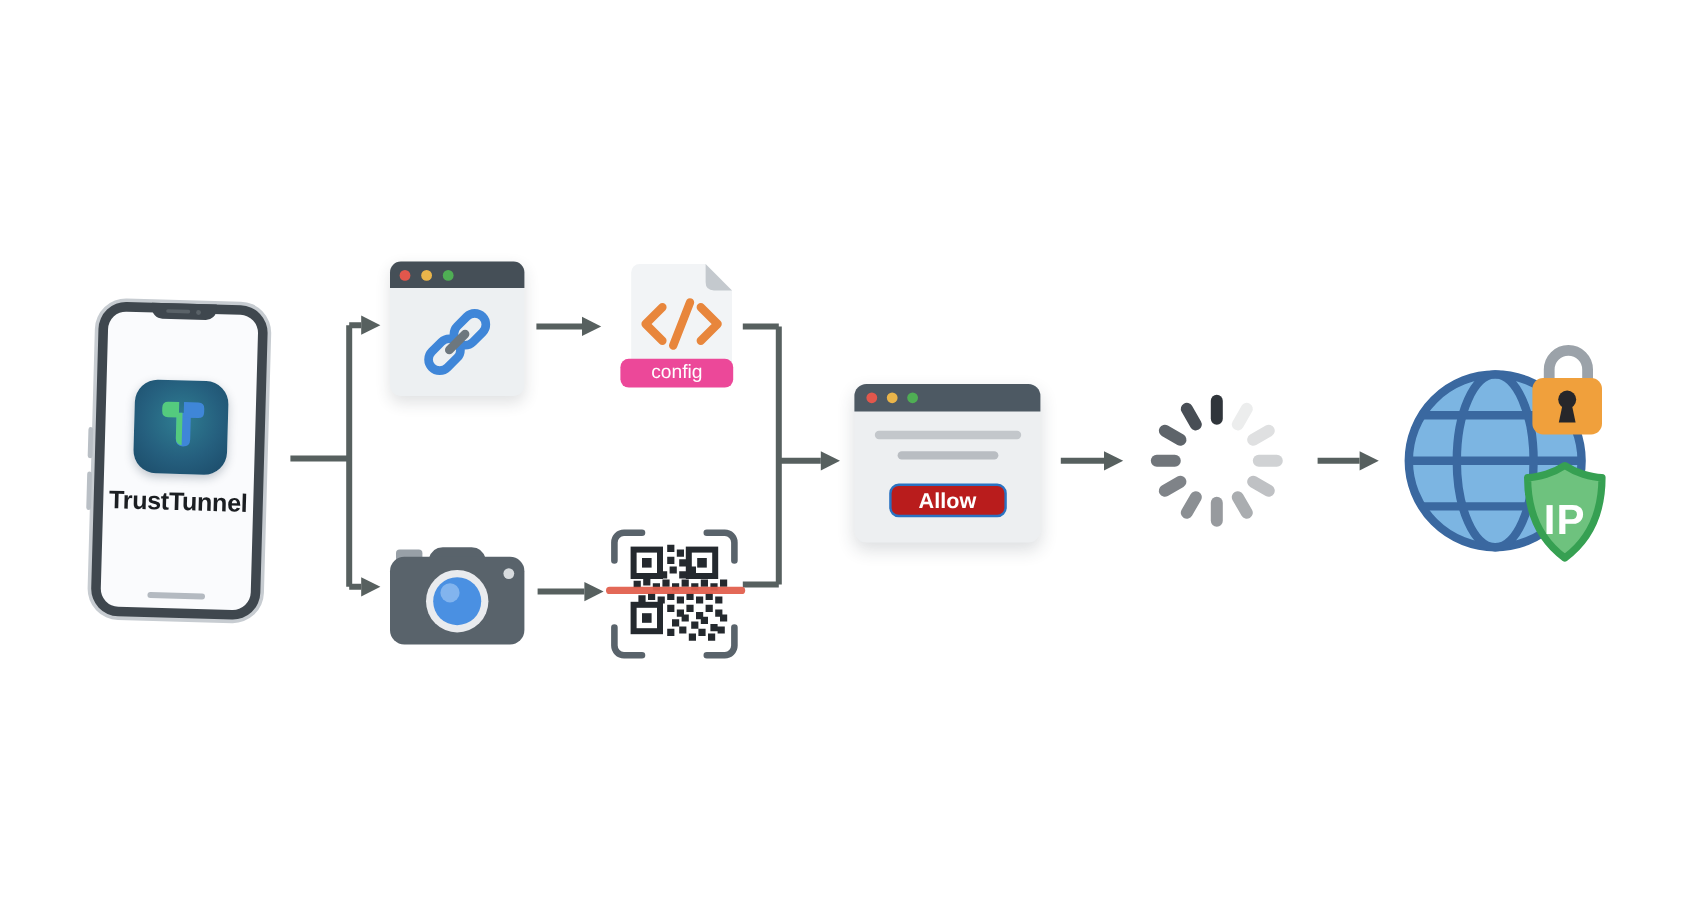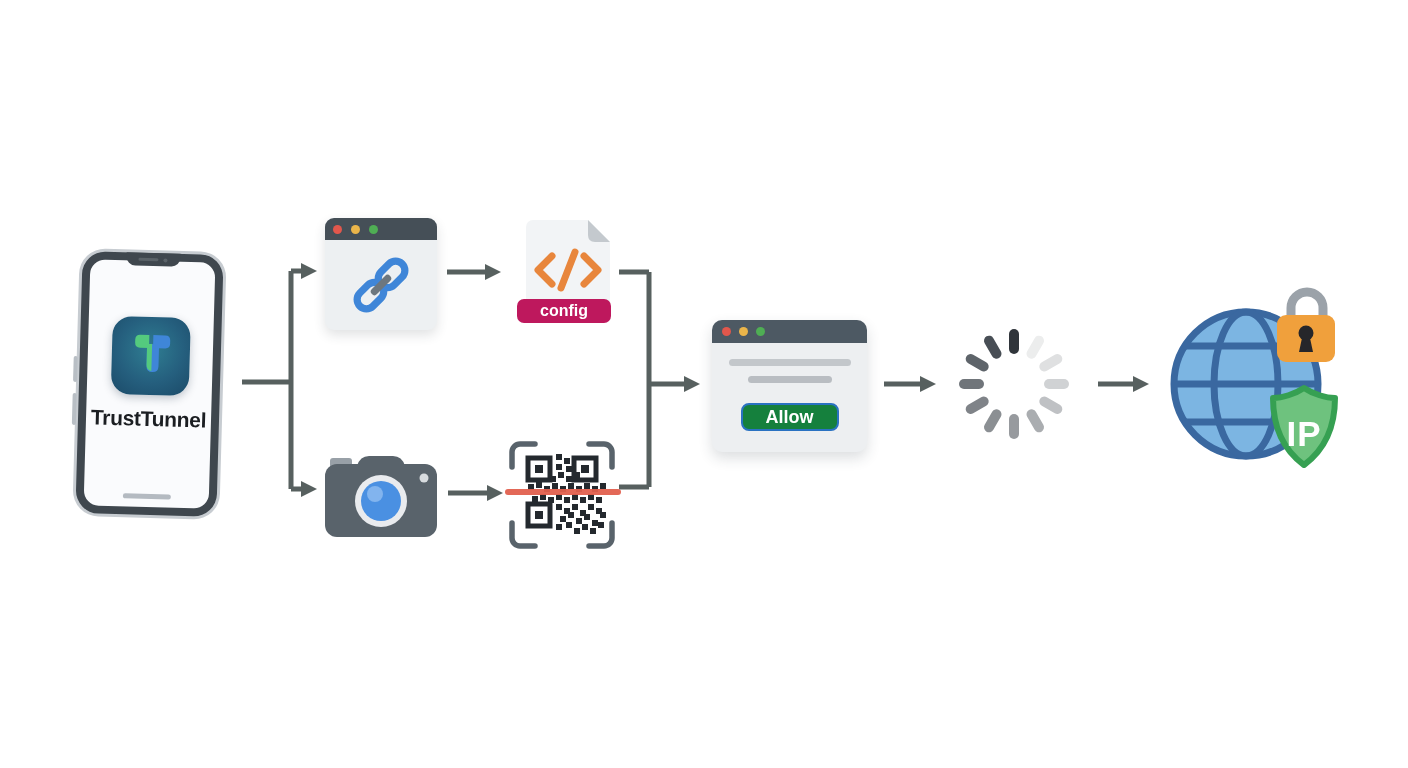--- a/index.html
+++ b/index.html
@@ -35,26 +35,26 @@
   .win-link .dot{width:9px;height:9px;}
   .win-link-body{display:flex;align-items:center;justify-content:center;height:90px;}
   
   .dialog{left:712px;top:320px;width:155px;height:132px;border-radius:10px;background:#edeff1;
           box-shadow:0 6px 14px rgba(40,50,60,.16);}
   .dialog .titlebar{height:23px;background:#4d5963;border-radius:10px 10px 0 0;padding-left:10px;gap:8px;}
   .dialog .dot{width:9px;height:9px;}
   .skeleton{border-radius:4px;}
   .sk1{width:122px;height:7px;background:#c3c7cb;margin:16px auto 0;}
   .sk2{width:84px;height:7px;background:#b9bdc2;margin:10px auto 0;}
-  .allow-btn{display:block;width:98px;height:28px;margin:20px auto 0;background:#15803d;
+  .allow-btn{display:block;width:98px;height:28px;margin:20px auto 0;background:#b91c1c;
              border:2px solid #2a72c2;border-radius:8px;color:#ffffff;font-size:18px;font-weight:800;
              font-family:inherit;line-height:24px;text-align:center;box-sizing:border-box;cursor:pointer;padding:0;}
   
-  .config-label{left:517px;top:299px;width:94px;height:24px;background:#be185d;border-radius:7px;
-                color:#ffffff;font-size:16px;font-weight:700;text-align:center;line-height:24px;}
+  .config-label{left:517px;top:299px;width:94px;height:24px;background:#ec4899;border-radius:7px;
+                color:#ffffff;font-size:16px;font-weight:400;text-align:center;line-height:24px;}
   
   .ip-label{left:1282px;top:414px;width:44px;text-align:center;color:#ffffff;
             font-size:35px;font-weight:800;letter-spacing:1px;}
 </style>
 </head>
 <body>
 
 <svg id="connectors">
   <g stroke="#57605f" stroke-width="5" fill="none">
     <path d="M242 382 H291 M291 271 V489 M291 271 H301 M291 489 H301"></path>

